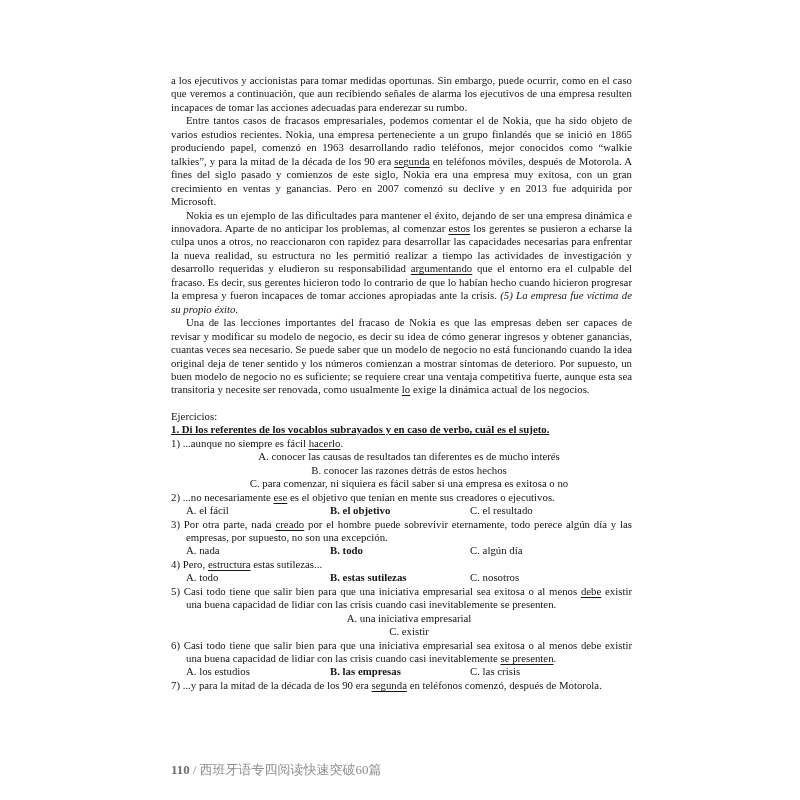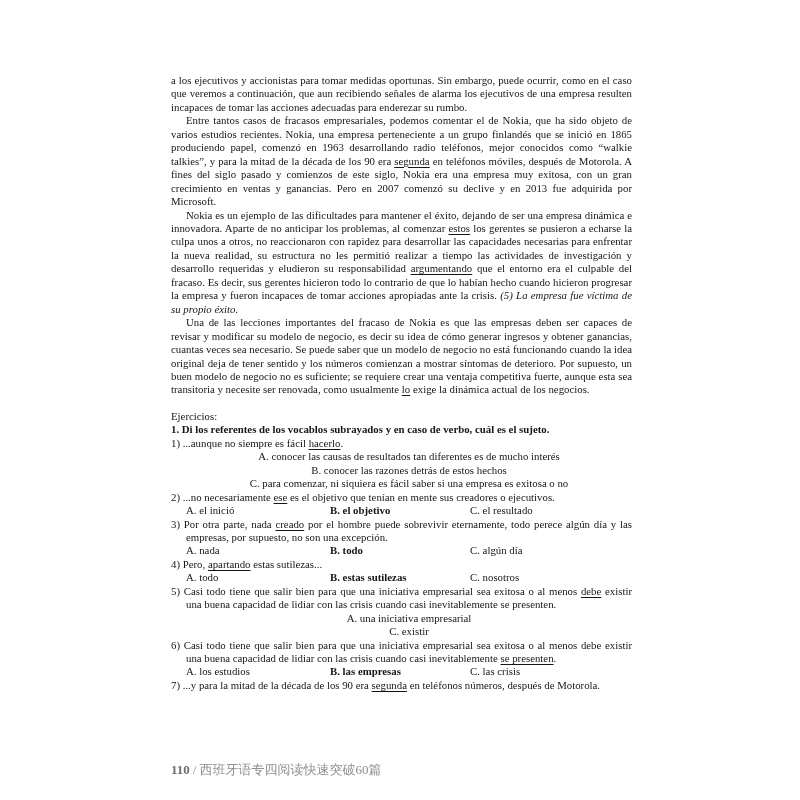--- a/index.html
+++ b/index.html
@@ -17,21 +17,21 @@
     top: 74px;
     width: 461px;
     font-size: 10.8px;
     line-height: 13.45px;
   }
   .para { text-align: justify; }
   .para.indent { text-indent: 15px; }
   .u { text-decoration: underline; text-underline-offset: 1.5px; font-family: Liberation Serif, serif; }
   .i { font-style: italic; }
   .ex-heading { font-weight: 400; margin-top: 13px; }
-  .ex-instruction { font-weight: 700; }
+  .ex-instruction { font-weight: 700; text-decoration: underline; }
   .exercise .stem {
     padding-left: 15px;
     text-indent: -15px;
     text-align: justify;
   }
   .options.stacked .option { margin-left: 15px; text-align: center; }
   .options.inline { display: flex; margin-left: 15px; }
   .options.inline .option:nth-child(1) { width: 144px; }
   .options.inline .option:nth-child(2) { width: 140px; font-weight: bold; }
   .options.inline .option:nth-child(3) { flex: 1; }
@@ -64,35 +64,35 @@
           <p class="stem"><span>1) </span><span>...aunque no siempre es fácil </span><span class="u">hacerlo</span><span>.</span></p>
           <div class="options stacked">
             <div class="option"><span>A. </span><span>conocer las causas de resultados tan diferentes es de mucho interés</span></div>
             <div class="option"><span>B. </span><span>conocer las razones detrás de estos hechos</span></div>
             <div class="option"><span>C. </span><span>para comenzar, ni siquiera es fácil saber si una empresa es exitosa o no</span></div>
           </div>
         </div>
         <div class="exercise">
           <p class="stem"><span>2) </span><span>...no necesariamente </span><span class="u">ese</span><span> es el objetivo que tenían en mente sus creadores o ejecutivos.</span></p>
           <div class="options inline">
-            <div class="option"><span>A. </span><span>el inició</span></div>
+            <div class="option"><span>A. </span><span>el fácil</span></div>
             <div class="option"><span>B. </span><span>el objetivo</span></div>
             <div class="option"><span>C. </span><span>el resultado</span></div>
           </div>
         </div>
         <div class="exercise">
           <p class="stem"><span>3) </span><span>Por otra parte, nada </span><span class="u">creado</span><span> por el hombre puede sobrevivir eternamente, todo perece algún día y las empresas, por supuesto, no son una excepción.</span></p>
           <div class="options inline">
             <div class="option"><span>A. </span><span>nada</span></div>
             <div class="option"><span>B. </span><span>todo</span></div>
             <div class="option"><span>C. </span><span>algún día</span></div>
           </div>
         </div>
         <div class="exercise">
-          <p class="stem"><span>4) </span><span>Pero, </span><span class="u">apartando</span><span> estas sutilezas...</span></p>
+          <p class="stem"><span>4) </span><span>Pero, </span><span class="u">estructura</span><span> estas sutilezas...</span></p>
           <div class="options inline">
             <div class="option"><span>A. </span><span>todo</span></div>
             <div class="option"><span>B. </span><span>estas sutilezas</span></div>
             <div class="option"><span>C. </span><span>nosotros</span></div>
           </div>
         </div>
         <div class="exercise">
           <p class="stem"><span>5) </span><span>Casi todo tiene que salir bien para que una iniciativa empresarial sea exitosa o al menos </span><span class="u">debe</span><span> existir una buena capacidad de lidiar con las crisis cuando casi inevitablemente se presenten.</span></p>
           <div class="options stacked">
             <div class="option"><span>A. </span><span>una iniciativa empresarial</span></div>
@@ -101,20 +101,20 @@
         </div>
         <div class="exercise">
           <p class="stem"><span>6) </span><span>Casi todo tiene que salir bien para que una iniciativa empresarial sea exitosa o al menos debe existir una buena capacidad de lidiar con las crisis cuando casi inevitablemente </span><span class="u">se presenten</span><span>.</span></p>
           <div class="options inline">
             <div class="option"><span>A. </span><span>los estudios</span></div>
             <div class="option"><span>B. </span><span>las empresas</span></div>
             <div class="option"><span>C. </span><span>las crisis</span></div>
           </div>
         </div>
         <div class="exercise">
-          <p class="stem"><span>7) </span><span>...y para la mitad de la década de los 90 era </span><span class="u">segunda</span><span> en teléfonos números, después de Motorola.</span></p>
+          <p class="stem"><span>7) </span><span>...y para la mitad de la década de los 90 era </span><span class="u">segunda</span><span> en teléfonos comenzó, después de Motorola.</span></p>
         </div>
       </div>
   </div>
   <div class="footer">
     <span class="pn">110</span><span class="sep">/</span><span class="bt">西班牙语专四阅读快速突破60篇</span>
   </div>
 </div>
 
 </body></html>

